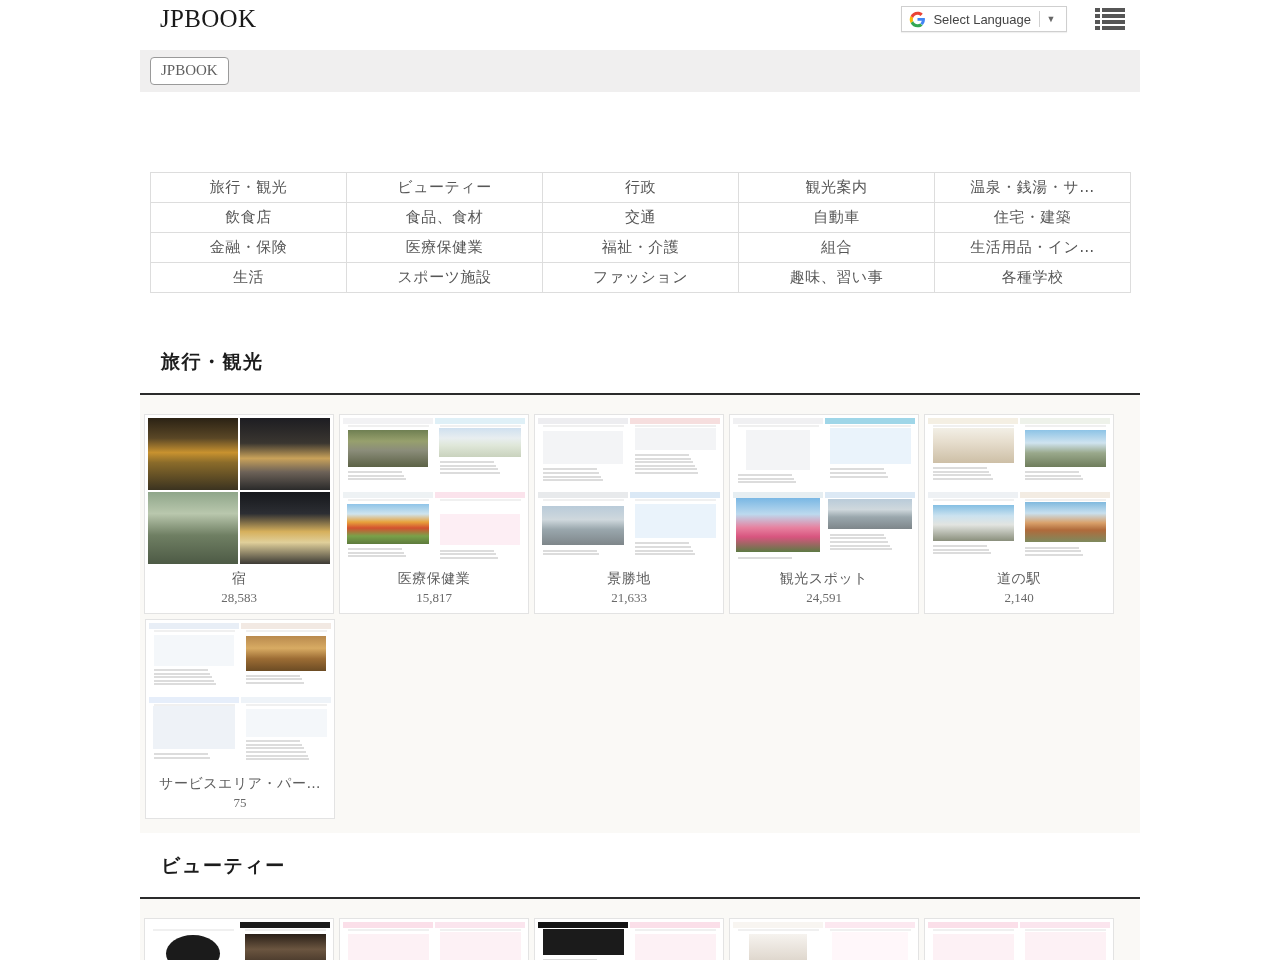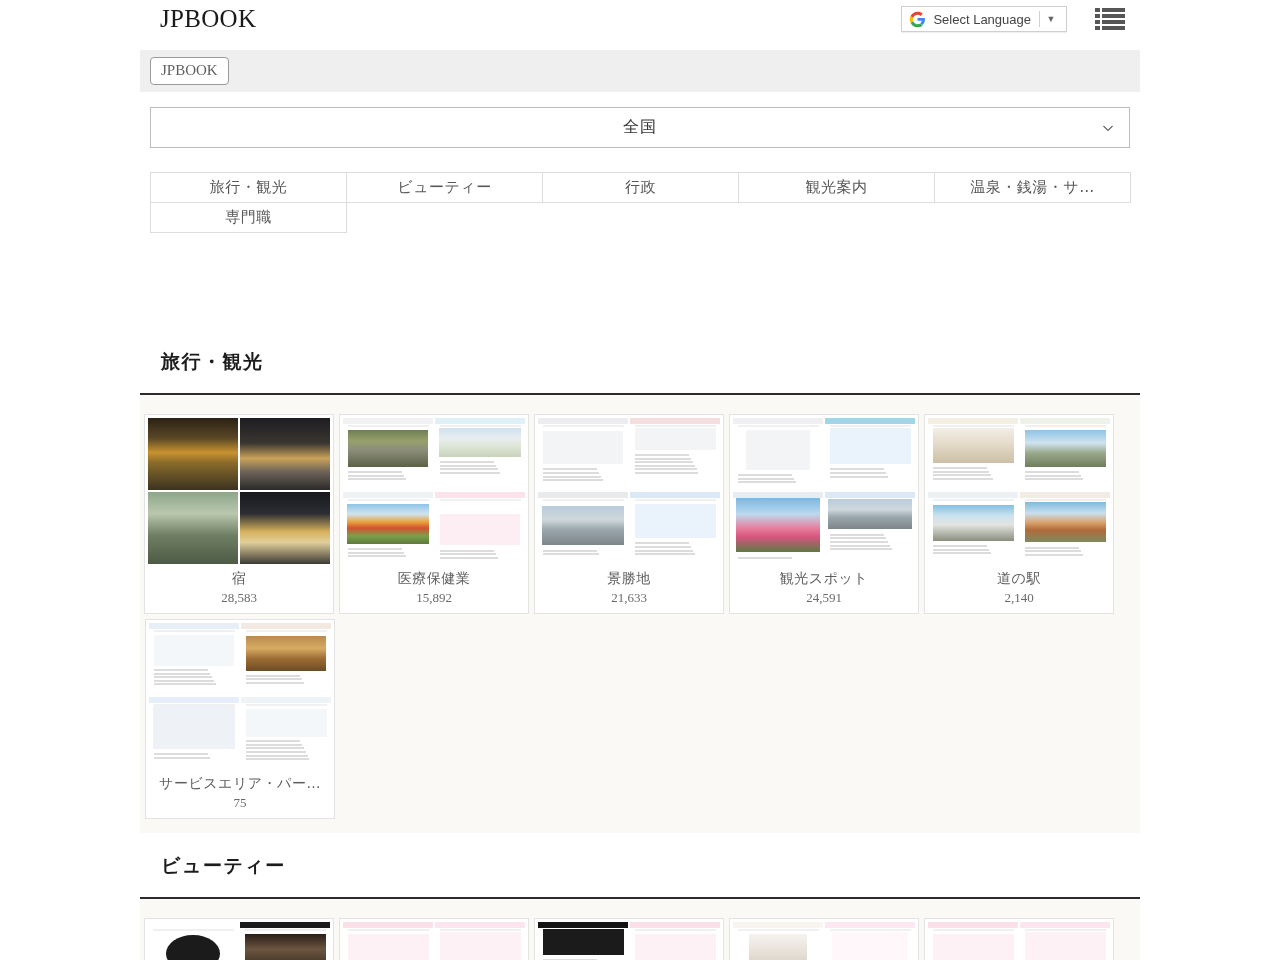--- a/index.html
+++ b/index.html
@@ -326,44 +326,50 @@
             <i class="li-bar"></i>
           </span>
       </div>
     </div>
   </div>
 
   <div class="breadcrumb-bar">
     <span class="crumb">JPBOOK</span>
   </div>
 
-  <div class="region-select">
-    <span class="region-label">全国</span>
-    <span class="region-caret">
-      <svg viewBox="0 0 14 14" width="14" height="14">
-        <path d="M2.5 5 L7 9.5 L11.5 5" fill="none" stroke="#666" stroke-width="1.2"></path>
-      </svg>
-    </span>
-  </div>
 
   <table class="cat-table">
     <tbody>
         <tr>
           <td>旅行・観光</td>
           <td>ビューティー</td>
           <td>行政</td>
           <td>観光案内</td>
           <td>温泉・銭湯・サ…</td>
         </tr>
         <tr>
-          <td>専門職</td>
-          <td class="empty"></td>
-          <td class="empty"></td>
-          <td class="empty"></td>
-          <td class="empty"></td>
+          <td>飲食店</td>
+          <td>食品、食材</td>
+          <td>交通</td>
+          <td>自動車</td>
+          <td>住宅・建築</td>
+        </tr>
+        <tr>
+          <td>金融・保険</td>
+          <td>医療保健業</td>
+          <td>福祉・介護</td>
+          <td>組合</td>
+          <td>生活用品・イン…</td>
+        </tr>
+        <tr>
+          <td>生活</td>
+          <td>スポーツ施設</td>
+          <td>ファッション</td>
+          <td>趣味、習い事</td>
+          <td>各種学校</td>
         </tr>
       </tbody>
   </table>
 
   <div class="section" id="section-0" style="top:345px;">
     <div class="section-title">旅行・観光</div>
     <div class="section-rule"></div>
     <div class="cards-wrap" id="cards-0">
         <div class="card">
           <div class="thumb">
@@ -425,21 +431,21 @@
                   <div style="position: absolute; left: 5%; right: 5%; top: 10%; height: 3%; background: rgba(0, 0, 0, 0.06);"></div>
                   <div class="pinkpage" style="position: absolute; left: 6%; top: 30%; width: 88%; height: 44%;"></div>
                   <div style="position: absolute; left: 6%; width: 60%; height: 2px; background: rgb(220, 220, 220); top: 80%;"></div>
                   <div style="position: absolute; left: 6%; width: 62%; height: 2px; background: rgb(220, 220, 220); top: 85%;"></div>
                   <div style="position: absolute; left: 6%; width: 64%; height: 2px; background: rgb(220, 220, 220); top: 90%;"></div>
                 </div>
               </div>
             </div>
           </div>
           <div class="card-label">医療保健業</div>
-          <div class="card-count">15,892</div>
+          <div class="card-count">15,817</div>
         </div>
         <div class="card">
           <div class="thumb">
             <div class="collage">
               <div class="tile">
                 <div class="ph" style="background: rgb(255, 255, 255); position: relative; overflow: hidden;">
                   <div style="position: absolute; left: 0px; right: 0px; top: 0px; height: 8%; background: rgb(237, 237, 240);"></div>
                   <div style="position: absolute; left: 5%; right: 5%; top: 10%; height: 3%; background: rgba(0, 0, 0, 0.06);"></div>
                   <div class="greypage" style="position: absolute; left: 6%; top: 18%; width: 88%; height: 46%;"></div>
                   <div style="position: absolute; left: 6%; width: 60%; height: 2px; background: rgb(220, 220, 220); top: 70%;"></div>

